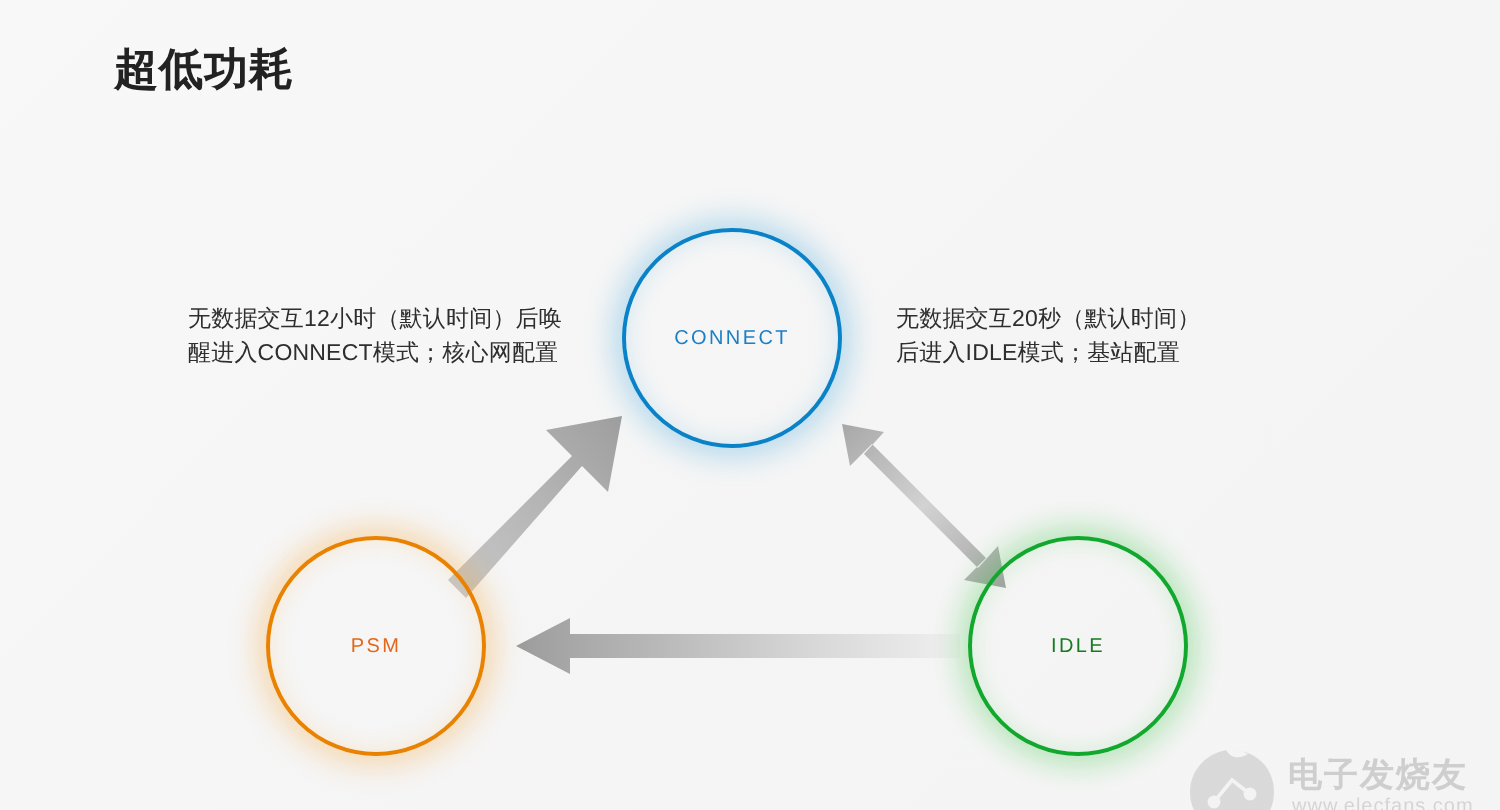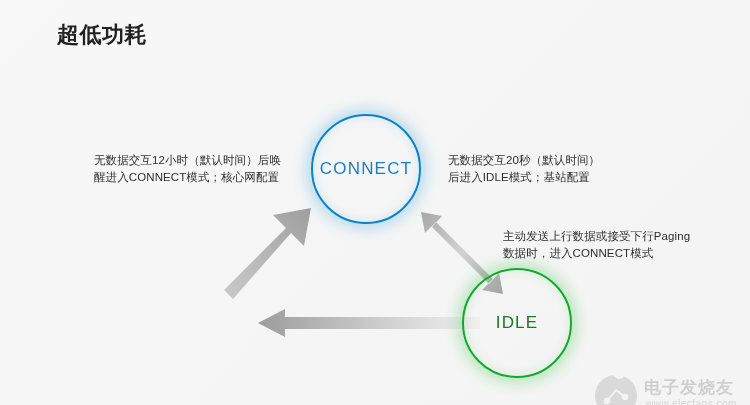--- a/index.html
+++ b/index.html
@@ -46,21 +46,21 @@
   .node {
     position: absolute;
     border-radius: 50%;
     box-sizing: border-box;
     display: flex;
     align-items: center;
     justify-content: center;
     background: transparent;
   }
   .node-label {
-    font-size: 17px;
+    font-size: 10px;
     letter-spacing: 1.2px;
   }
 
   #node-connect {
     left: 311px;
     top: 114px;
     width: 110px;
     height: 110px;
     border: 2.5px solid #0a82c8;
     box-shadow: 0 0 14px 5px rgba(45,160,220,0.30),
@@ -73,21 +73,21 @@
     top: 268px;
     width: 110px;
     height: 110px;
     border: 2.5px solid #e98200;
     box-shadow: 0 0 14px 5px rgba(245,160,40,0.32),
                 inset 0 0 10px 2px rgba(245,160,40,0.13);
   }
   #node-psm .node-label { color: #e2691b; }
 
   #node-idle {
-    left: 462px;
+    left: 484px;
     top: 268px;
     width: 110px;
     height: 110px;
     border: 2.5px solid #12a82e;
     box-shadow: 0 0 14px 5px rgba(60,200,70,0.33),
                 inset 0 0 10px 2px rgba(60,200,70,0.13);
   }
   #node-idle .node-label { color: #167b22; }
 
   
@@ -206,31 +206,32 @@
         480,329
         285,329
         285,337"></polygon>
     </g>
   </svg>
 
   <div class="node" id="node-connect">
     <span class="node-label">CONNECT</span>
   </div>
 
+  <div class="node" id="node-psm">
+    <span class="node-label">PSM</span>
+  </div>
 
   <div class="node" id="node-idle">
     <span class="node-label">IDLE</span>
   </div>
 
   <div class="note" id="note-psm-to-connect">无数据交互12小时（默认时间）后唤
 醒进入CONNECT模式；核心网配置</div>
   <div class="note" id="note-connect-to-idle">无数据交互20秒（默认时间）
 后进入IDLE模式；基站配置</div>
-  <div class="note" id="note-idle-to-connect">主动发送上行数据或接受下行Paging
-数据时，进入CONNECT模式</div>
 
   <div id="watermark">
     <svg width="48" height="46" viewBox="0 0 48 46">
       <path d="M24 3 C36 3 45 12 45 24 C45 36 36 44 24 44 C12 44 3 36 3 24 C3 13 11 5 21 3 C24 8 29 7 32 5 C29 3 26 3 24 3 Z" fill="#9e9e9e"></path>
       <circle cx="15" cy="29" r="3.2" fill="#f2f2f2"></circle>
       <circle cx="33" cy="25" r="3.2" fill="#f2f2f2"></circle>
       <path d="M15 29 L24 18 L33 25" stroke="#f2f2f2" stroke-width="1.8" fill="none"></path>
     </svg>
     <div class="wm-text">电子发烧友</div>
     <div class="wm-url">www.elecfans.com</div>

